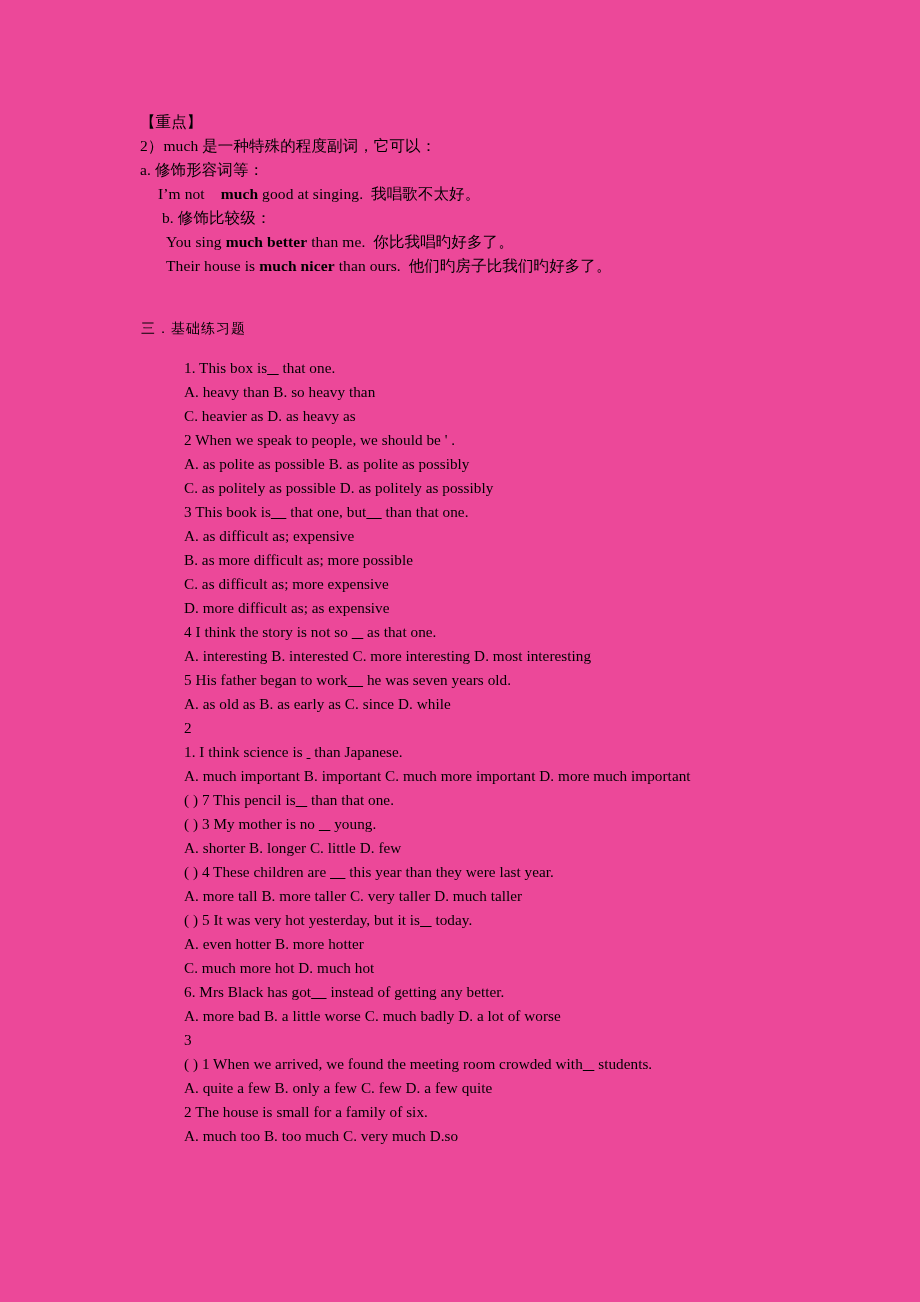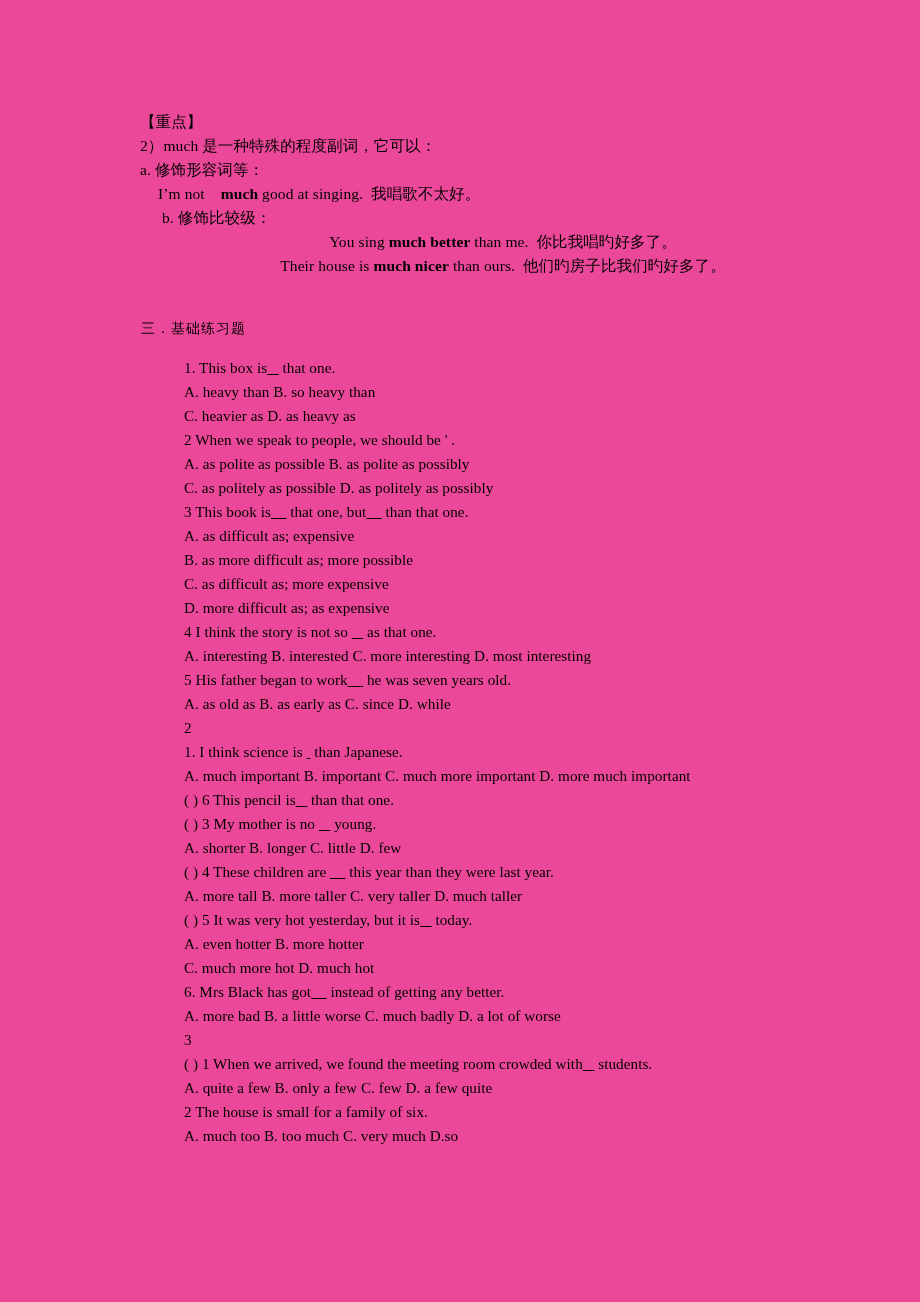--- a/index.html
+++ b/index.html
@@ -30,21 +30,21 @@
     width: 700px;
   }
   .note-line {
     font-size: 15.5px;
     line-height: 24px;
     white-space: pre-wrap;
     letter-spacing: 0.1px;
   }
   .note-line.indent-1 { padding-left: 0; }
   .note-line.indent-2 { padding-left: 18px; }
-  .note-line.indent-3 { padding-left: 26px; text-align: center; }
+  .note-line.indent-3 { padding-left: 26px; }
   .note-line b { font-weight: bold; margin-top: 12px; }
 
   
   .section-heading {
     position: absolute;
     left: 141px;
     top: 314px;
     font-size: 14px;
     line-height: 30px;
     font-weight: normal;
@@ -100,21 +100,21 @@
       <div class="ex-line"><span>B. as more difficult as; more possible</span></div>
       <div class="ex-line"><span>C. as difficult as; more expensive</span></div>
       <div class="ex-line"><span>D. more difficult as; as expensive</span></div>
       <div class="ex-line"><span>4 I think the story is not so </span><span class="blank">&nbsp;&nbsp;&nbsp;</span><span> as that one.</span></div>
       <div class="ex-line"><span>A. interesting B. interested C. more interesting D. most interesting</span></div>
       <div class="ex-line"><span>5 His father began to work</span><span class="blank">&nbsp;&nbsp;&nbsp;&nbsp;</span><span> he was seven years old.</span></div>
       <div class="ex-line"><span>A. as old as B. as early as C. since D. while</span></div>
       <div class="ex-line"><span>2</span></div>
       <div class="ex-line"><span>1. I think science is </span><span class="blank">&nbsp;</span><span> than Japanese.</span></div>
       <div class="ex-line"><span>A. much important B. important C. much more important D. more much important</span></div>
-      <div class="ex-line"><span>( ) 6 This pencil is</span><span class="blank">&nbsp;&nbsp;&nbsp;</span><span> than that one.</span></div>
+      <div class="ex-line"><span>( ) 7 This pencil is</span><span class="blank">&nbsp;&nbsp;&nbsp;</span><span> than that one.</span></div>
       <div class="ex-line"><span>( ) 3 My mother is no </span><span class="blank">&nbsp;&nbsp;&nbsp;</span><span> young.</span></div>
       <div class="ex-line"><span>A. shorter B. longer C. little D. few</span></div>
       <div class="ex-line"><span>( ) 4 These children are </span><span class="blank">&nbsp;&nbsp;&nbsp;&nbsp;</span><span> this year than they were last year.</span></div>
       <div class="ex-line"><span>A. more tall B. more taller C. very taller D. much taller</span></div>
       <div class="ex-line"><span>( ) 5 It was very hot yesterday, but it is</span><span class="blank">&nbsp;&nbsp;&nbsp;</span><span> today.</span></div>
       <div class="ex-line"><span>A. even hotter B. more hotter</span></div>
       <div class="ex-line"><span>C. much more hot D. much hot</span></div>
       <div class="ex-line"><span>6. Mrs Black has got</span><span class="blank">&nbsp;&nbsp;&nbsp;&nbsp;</span><span> instead of getting any better.</span></div>
       <div class="ex-line"><span>A. more bad B. a little worse C. much badly D. a lot of worse</span></div>
       <div class="ex-line"><span>3</span></div>

